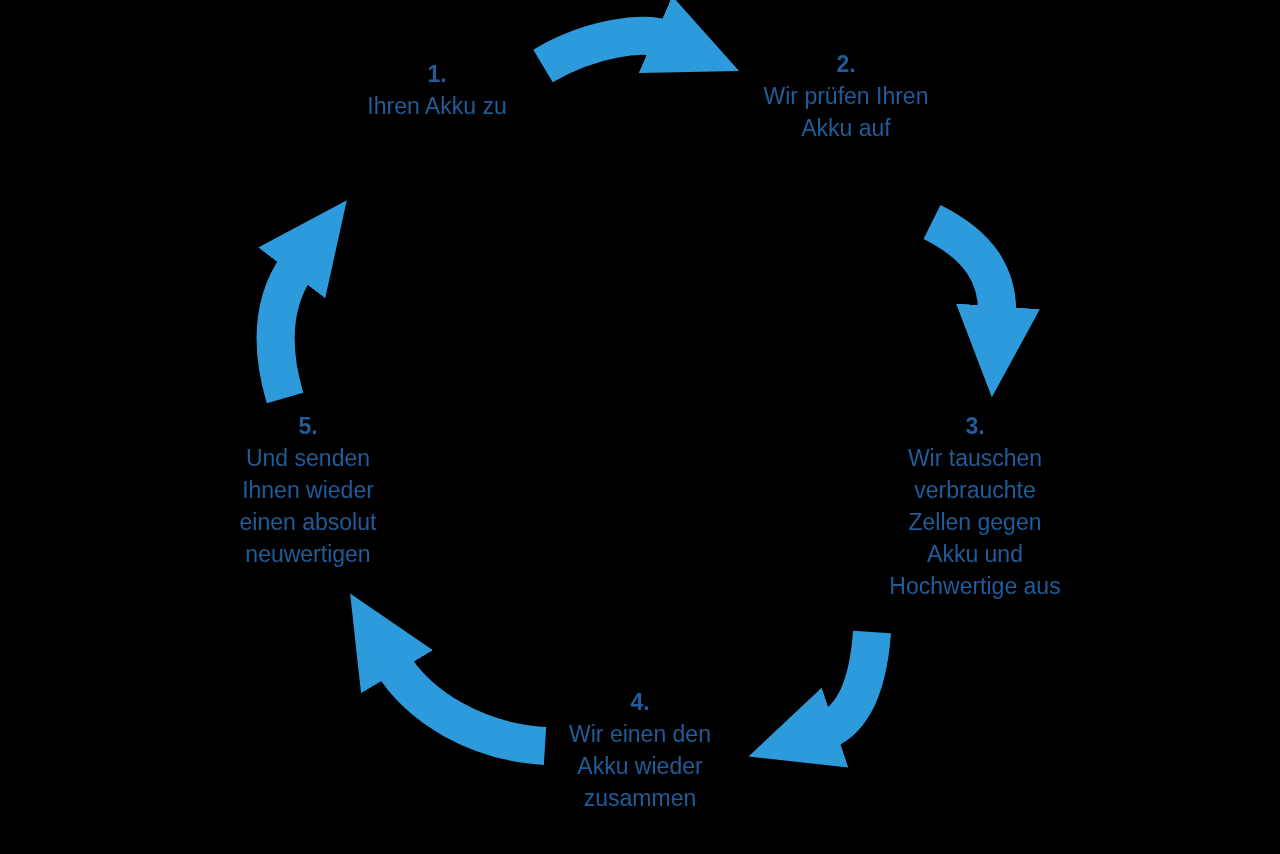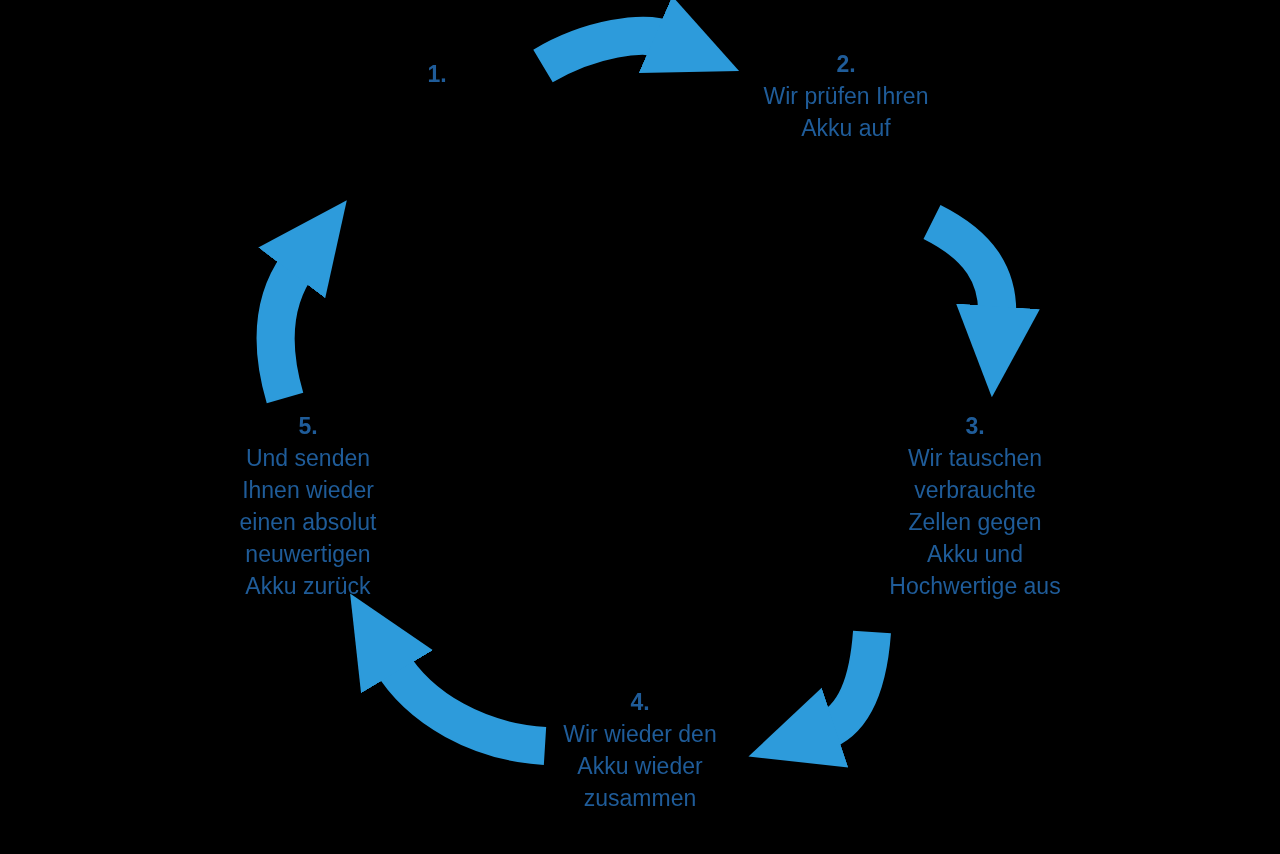--- a/index.html
+++ b/index.html
@@ -58,46 +58,46 @@
 
     <path class="arrow-body" d="M 872 632 C 868 688, 852 722, 822 732" marker-end="url(#head)"></path>
 
     <path class="arrow-body" d="M 545 746 C 480 742, 420 710, 390 660" marker-end="url(#head)"></path>
 
     <path class="arrow-body" d="M 285 398 C 268 340, 275 295, 300 262" marker-end="url(#head)"></path>
   </svg>
 
   <div class="step" style="left:437px; top:58px;">
     <div class="num">1.</div>
+    <div class="line">Ihren Akku zu</div>
   </div>
 
   <div class="step" style="left:846px; top:48px;">
     <div class="num">2.</div>
     <div class="line">Wir prüfen Ihren</div>
     <div class="line">Akku auf</div>
   </div>
 
   <div class="step" style="left:975px; top:410px;">
     <div class="num">3.</div>
     <div class="line">Wir tauschen</div>
     <div class="line">verbrauchte</div>
     <div class="line">Zellen gegen</div>
     <div class="line">Akku und</div>
     <div class="line">Hochwertige aus</div>
   </div>
 
   <div class="step" style="left:640px; top:686px;">
     <div class="num">4.</div>
-    <div class="line">Wir wieder den</div>
+    <div class="line">Wir einen den</div>
     <div class="line">Akku wieder</div>
     <div class="line">zusammen</div>
   </div>
 
   <div class="step" style="left:308px; top:410px;">
     <div class="num">5.</div>
     <div class="line">Und senden</div>
     <div class="line">Ihnen wieder</div>
     <div class="line">einen absolut</div>
     <div class="line">neuwertigen</div>
-    <div class="line">Akku zurück</div>
   </div>
 
 </div>
 
 </body></html>

